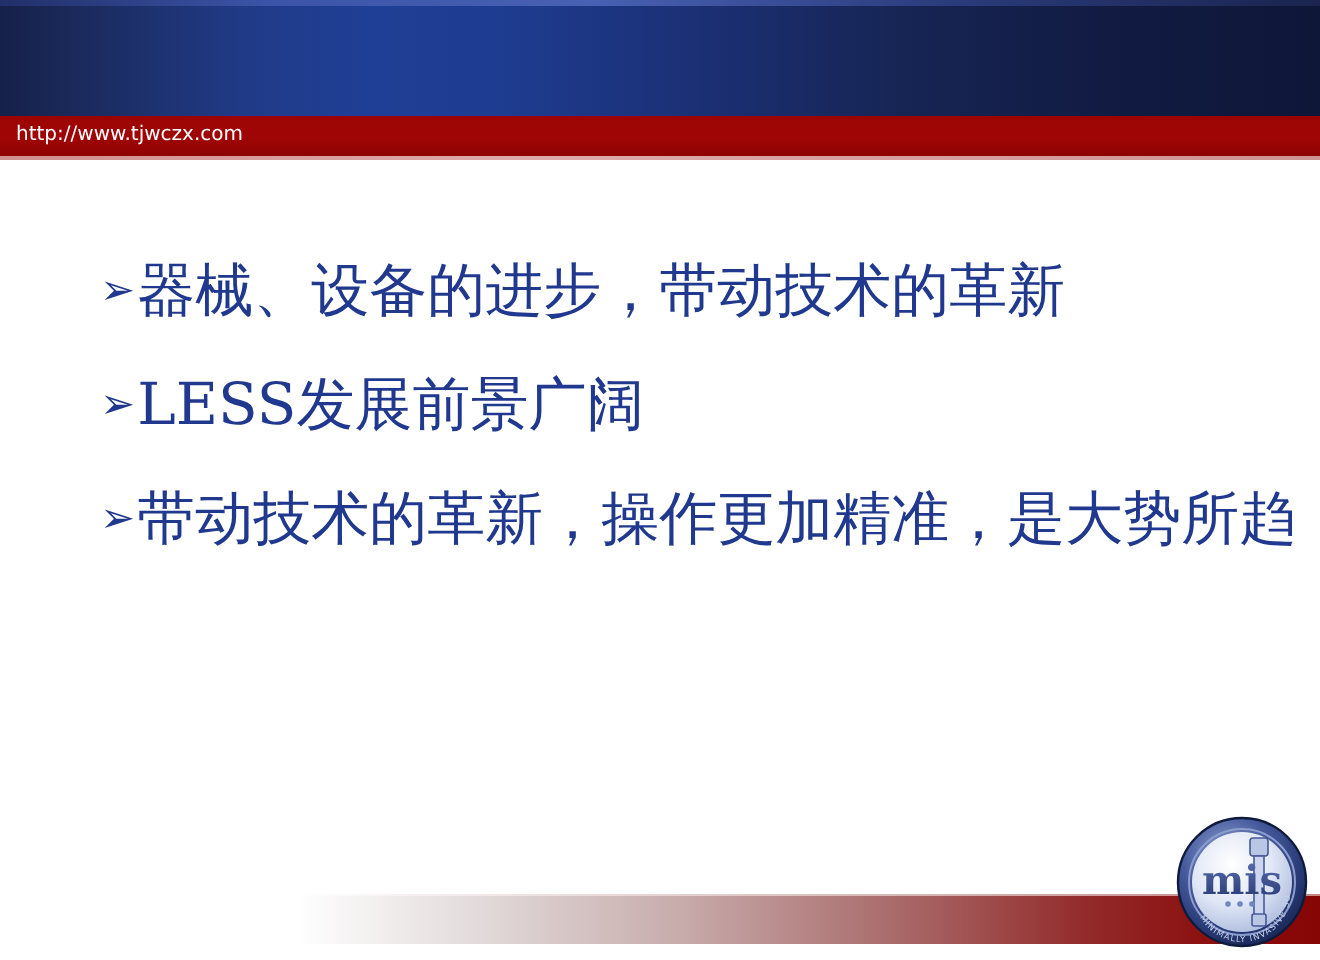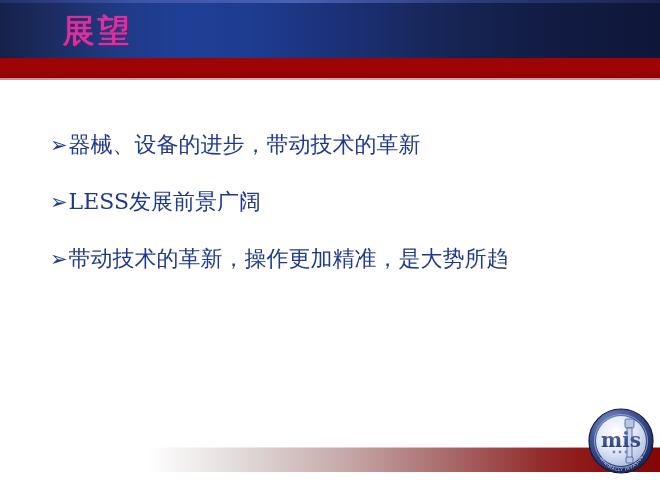--- a/index.html
+++ b/index.html
@@ -117,21 +117,21 @@
     flex: 0 0 auto;
     font-family: "DejaVu Sans", "Liberation Sans", sans-serif;
     font-size: 21px;
     line-height: 30px;
     color: #20398e;
     margin-right: 1px;
   }
   .bullet-text {
     flex: 1 1 auto;
     font-family: "DejaVu Serif", "Liberation Serif", serif;
-    font-size: 22px;
+    font-size: 29px;
     line-height: 30px;
     color: #20398e;
     white-space: nowrap;
   }
 
   
   #bottom-band {
     position: absolute;
     left: 148px;
     top: 448px;
@@ -166,24 +166,24 @@
   }
   #logo svg { display: block; }
 </style>
 </head>
 <body>
 
 <div id="slide">
 
   <div id="header-band"></div>
   <div id="header-topline"></div>
-  <div id="slide-title">展望</div>
 
   <div id="url-bar"></div>
   <div id="url-bar-underline"></div>
+  <div id="url-text">http://www.tjwczx.com</div>
 
   <div id="bullet-list">
 
     <div class="bullet-row">
       <span class="bullet-marker">➢</span>
       <span class="bullet-text">器械、设备的进步，带动技术的革新</span>
     </div>
 
     <div class="bullet-row">
       <span class="bullet-marker">➢</span>

